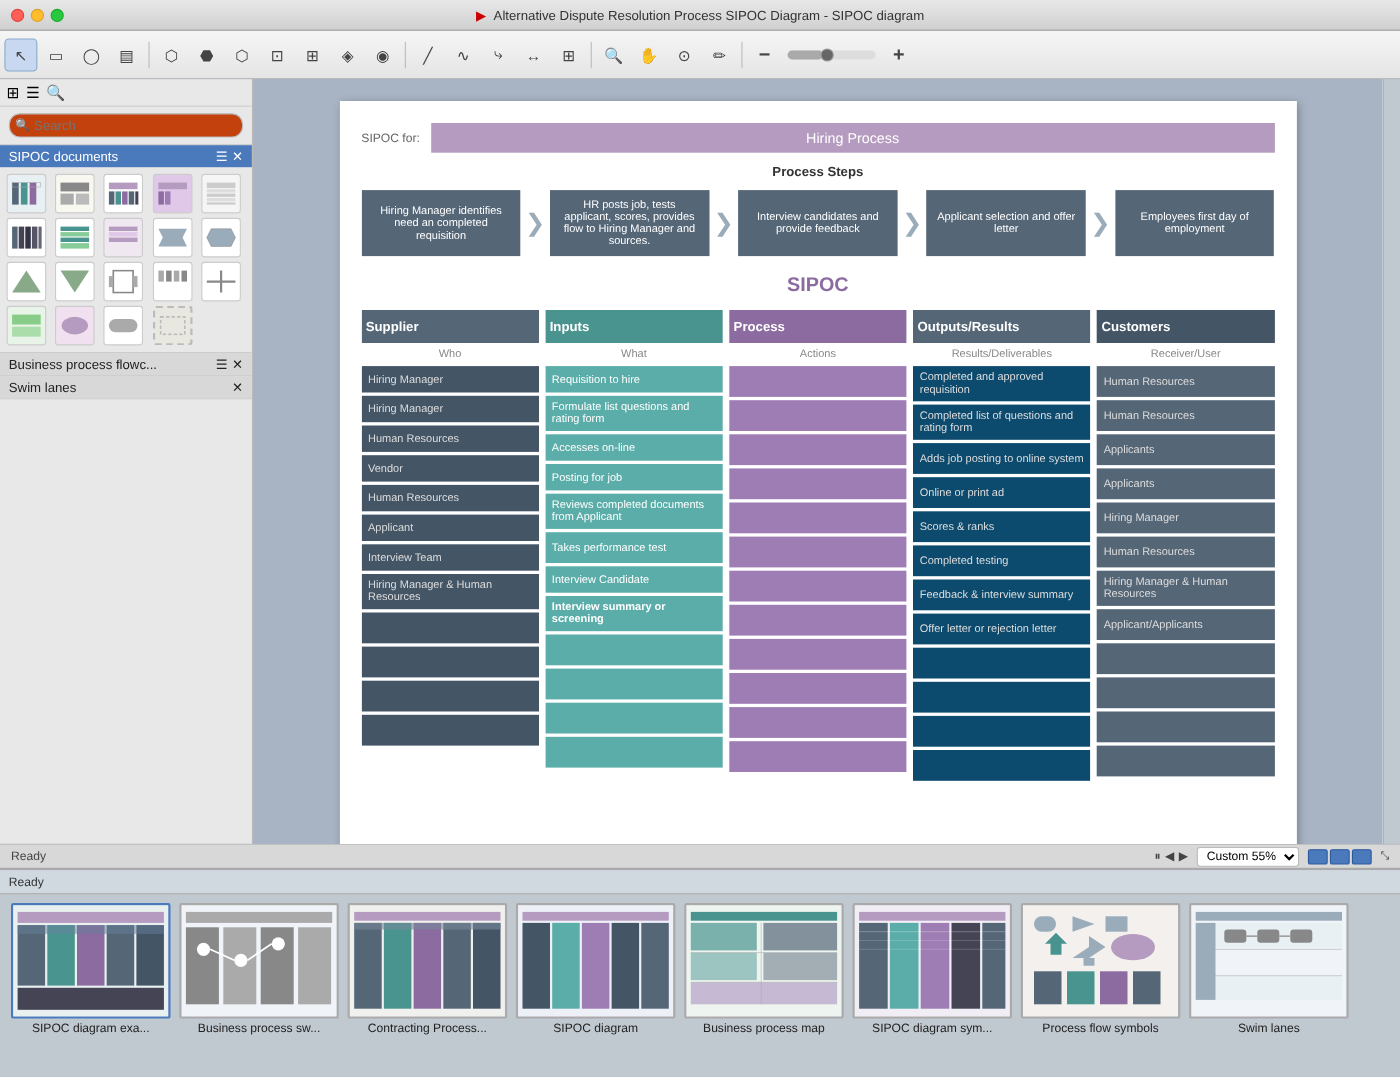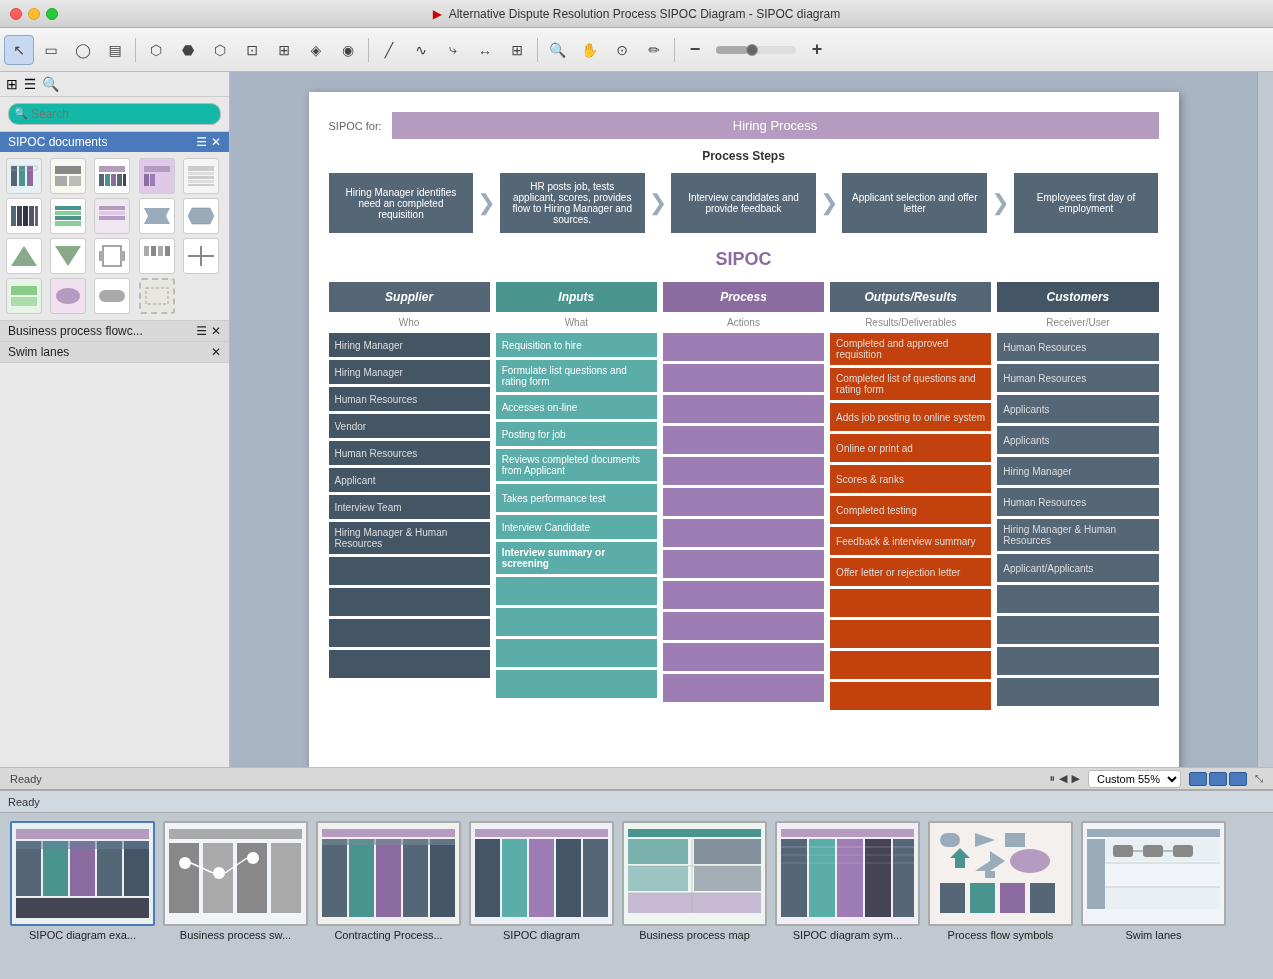--- a/index.html
+++ b/index.html
@@ -212,25 +212,23 @@
       gap: 6px;
     }
     .sipoc-col {
       flex: 1;
       display: flex;
       flex-direction: column;
       gap: 3px;
     }
     .sipoc-col-header {
       padding: 8px 4px;
-      text-align: center;
       font-size: 12px;
       font-weight: 600;
       color: white;
-      font-style: italic;
     }
     .sipoc-col-subheader {
       text-align: center;
       font-size: 10px;
       color: #888;
       padding: 2px;
     }
     .sipoc-cell {
       padding: 5px 6px;
       font-size: 10px;
@@ -238,21 +236,21 @@
       display: flex;
       align-items: center;
     }
     .col-supplier .sipoc-col-header { background: #556677; }
     .col-supplier .sipoc-cell { background: #445566; color: #ddd; }
     .col-inputs .sipoc-col-header { background: #4a9490; }
     .col-inputs .sipoc-cell { background: #5aada8; color: white; }
     .col-process .sipoc-col-header { background: #8b6ba0; }
     .col-process .sipoc-cell { background: #9e7db5; color: white; }
     .col-outputs .sipoc-col-header { background: #556677; }
-    .col-outputs .sipoc-cell { background: #c2410c; color: #ddd; }
+    .col-outputs .sipoc-cell { background: #0c4a6e; color: #ddd; }
     .col-customers .sipoc-col-header { background: #445566; }
     .col-customers .sipoc-cell { background: #556677; color: #ddd; }
 
     
     #statusbar {
       height: 22px;
       background: #d8d8d8;
       border-top: 1px solid #bbb;
       display: flex;
       align-items: center;
@@ -393,21 +391,21 @@
       <div style="display:flex; gap:6px;">
         <span style="cursor:pointer; font-size:14px;">⊞</span>
         <span style="cursor:pointer; font-size:14px;">☰</span>
         <span style="cursor:pointer; font-size:14px;">🔍</span>
       </div>
     </div>
 
     <div id="search-bar">
       <div class="search-icon-wrap" style="position:relative; flex:1;">
         <span class="search-mag">🔍</span>
-        <input type="text" style="width: 100%; height: 22px; border: 1px solid rgb(187, 187, 187); border-radius: 10px; padding: 0px 8px 0px 22px; font-size: 12px; background: #14b8a6; outline: none;" placeholder="Search">
+        <input type="text" style="width: 100%; height: 22px; border: 1px solid rgb(187, 187, 187); border-radius: 10px; padding: 0px 8px 0px 22px; font-size: 12px; background: #c2410c; outline: none;" placeholder="Search">
       </div>
     </div>
 
     <div class="panel-section">
       <div class="panel-section-header active">
         <span>SIPOC documents</span>
         <div class="actions">
           <span>☰</span>
           <span>✕</span>
         </div>

